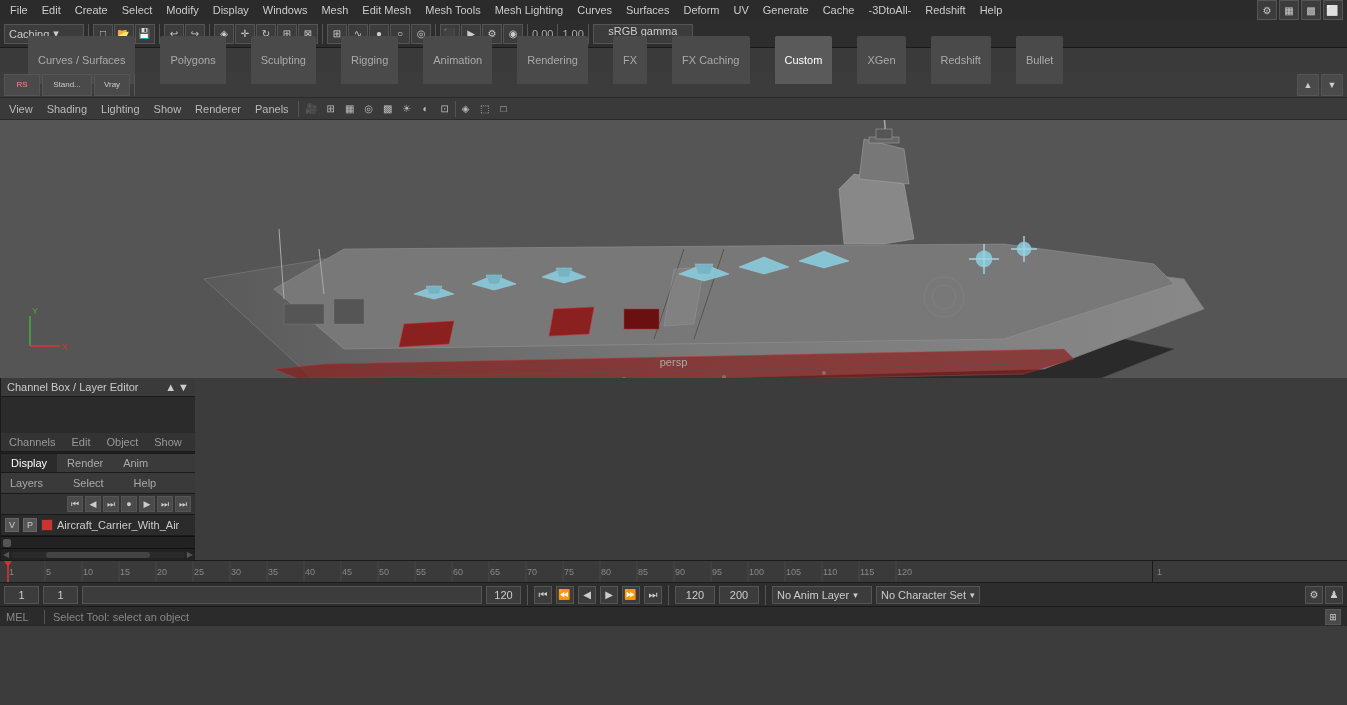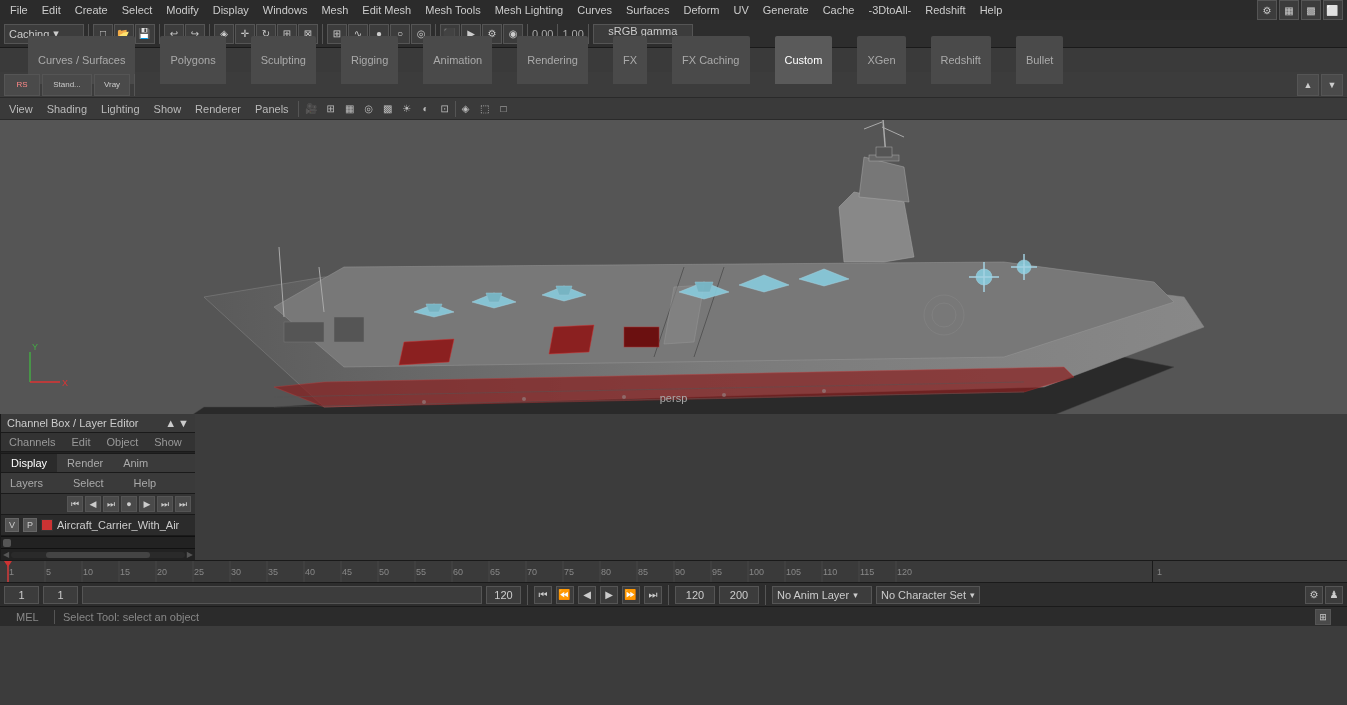--- a/index.html
+++ b/index.html
@@ -214,20 +214,21 @@
       color: #ccc;
       border-bottom: 1px solid #1a1a1a;
       display: flex;
       justify-content: space-between;
       align-items: center;
     }
     #channel-box-tabs {
       display: flex;
       background: #333;
       border-bottom: 1px solid #1a1a1a;
+      margin-top: 36px;
     }
     .cb-tab {
       padding: 3px 8px;
       font-size: 11px;
       color: #999;
       cursor: pointer;
     }
     #channel-box-content {
       flex: 1;
       background: #2b2b2b;
@@ -385,21 +386,21 @@
       align-items: center;
       min-width: 100px;
     }
 
     
     #status-bar {
       background: #2b2b2b;
       height: 20px;
       display: flex;
       align-items: center;
-      padding: 0 16px;
+      padding: 0 6px;
       border-top: 1px solid #1a1a1a;
       gap: 8px;
     }
     .mel-label {
       font-size: 11px;
       color: #888;
       min-width: 30px;
     }
     .status-text {
       font-size: 11px;

